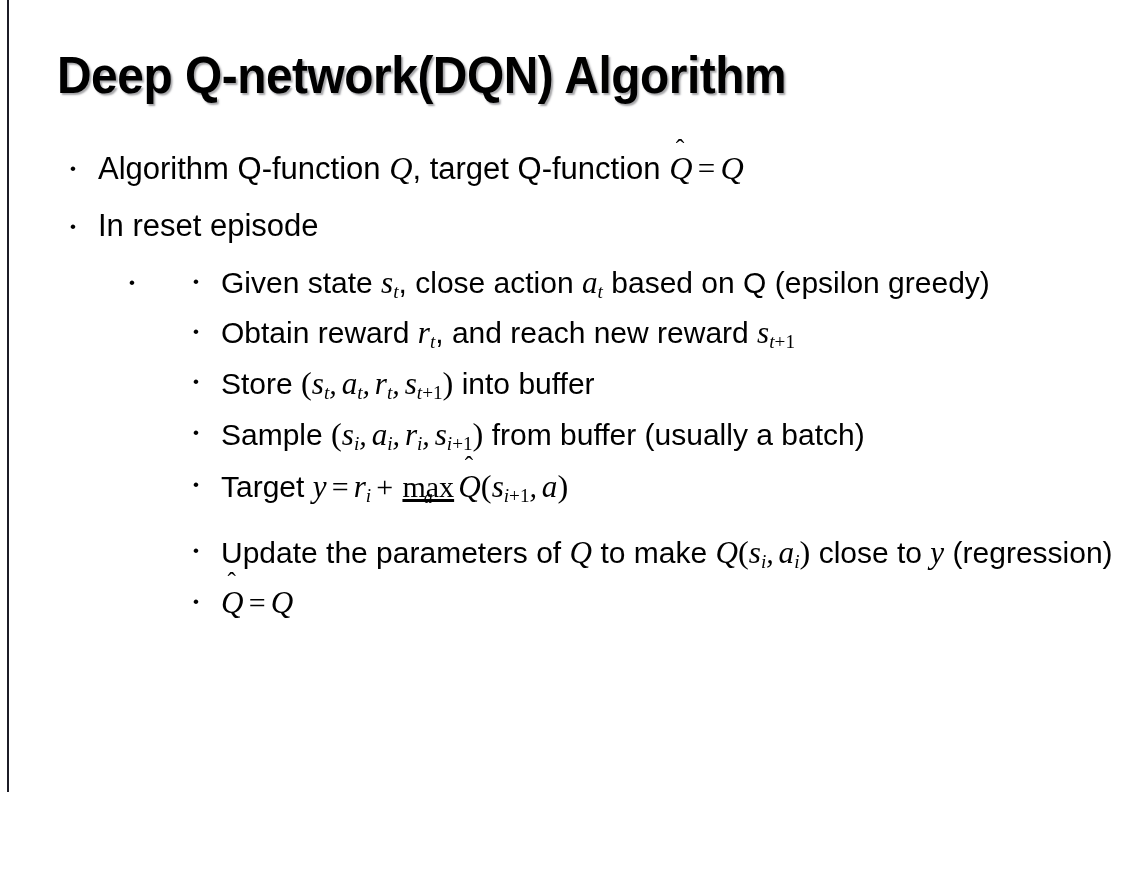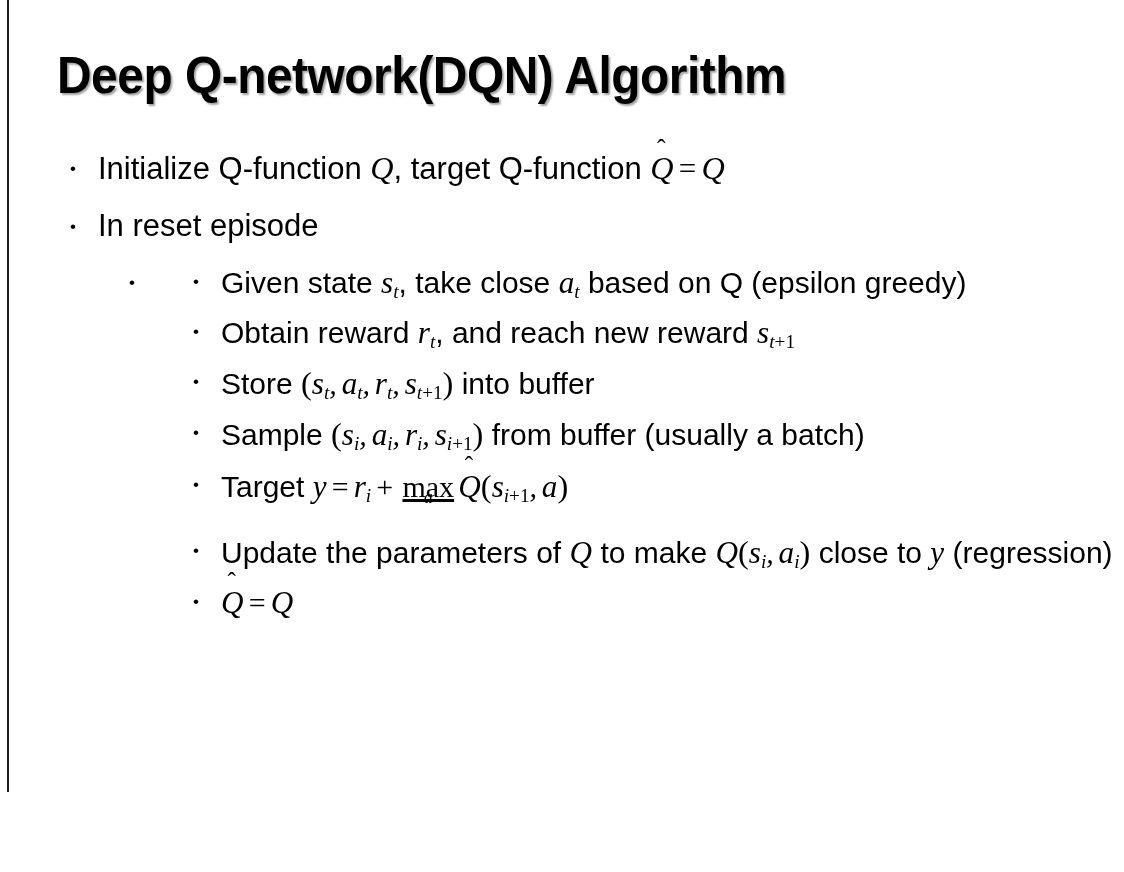--- a/index.html
+++ b/index.html
@@ -174,35 +174,35 @@
 <div id="slide">
 
   <div id="left-rule"></div>
 
   <div id="title">Deep Q-network(DQN) Algorithm</div>
 
   <div id="body">
 
     <div class="line lvl1">
       <span class="bullet">•</span>
-      <span class="txt"><span>Initialize Q-function </span><span class="mi">Q</span><span>, target Q-function </span><span class="hat"><span class="hatmark">ˆ</span><span>Q</span></span><span class="mo">=</span><span class="mi">Q</span></span>
+      <span class="txt"><span>Algorithm Q-function </span><span class="mi">Q</span><span>, target Q-function </span><span class="hat"><span class="hatmark">ˆ</span><span>Q</span></span><span class="mo">=</span><span class="mi">Q</span></span>
     </div>
 
     <div class="line lvl1">
       <span class="bullet">•</span>
       <span class="txt">In reset episode</span>
     </div>
 
     <div class="line lvl2">
       <span class="bullet">•</span>
     </div>
 
     <div class="line lvl3">
       <span class="bullet">•</span>
-      <span class="txt"><span>Given state </span><span class="mi">s</span><span class="sub">t</span><span>, take close </span><span class="mi">a</span><span class="sub">t</span><span> based on Q (epsilon greedy)</span></span>
+      <span class="txt"><span>Given state </span><span class="mi">s</span><span class="sub">t</span><span>, close action </span><span class="mi">a</span><span class="sub">t</span><span> based on Q (epsilon greedy)</span></span>
     </div>
 
     <div class="line lvl3">
       <span class="bullet">•</span>
       <span class="txt"><span>Obtain reward </span><span class="mi">r</span><span class="sub">t</span><span>, and reach new reward </span><span class="mi">s</span><span class="sub"><span>t</span><span class="up">+1</span></span></span>
     </div>
 
     <div class="line lvl3">
       <span class="bullet">•</span>
       <span class="txt"><span>Store </span><span class="mparen">(</span><span class="mi">s</span><span class="sub">t</span><span class="mcomma">,</span><span class="mi">a</span><span class="sub">t</span><span class="mcomma">,</span><span class="mi">r</span><span class="sub">t</span><span class="mcomma">,</span><span class="mi">s</span><span class="sub"><span>t</span><span class="up">+1</span></span><span class="mparen">)</span><span> into buffer</span></span>

